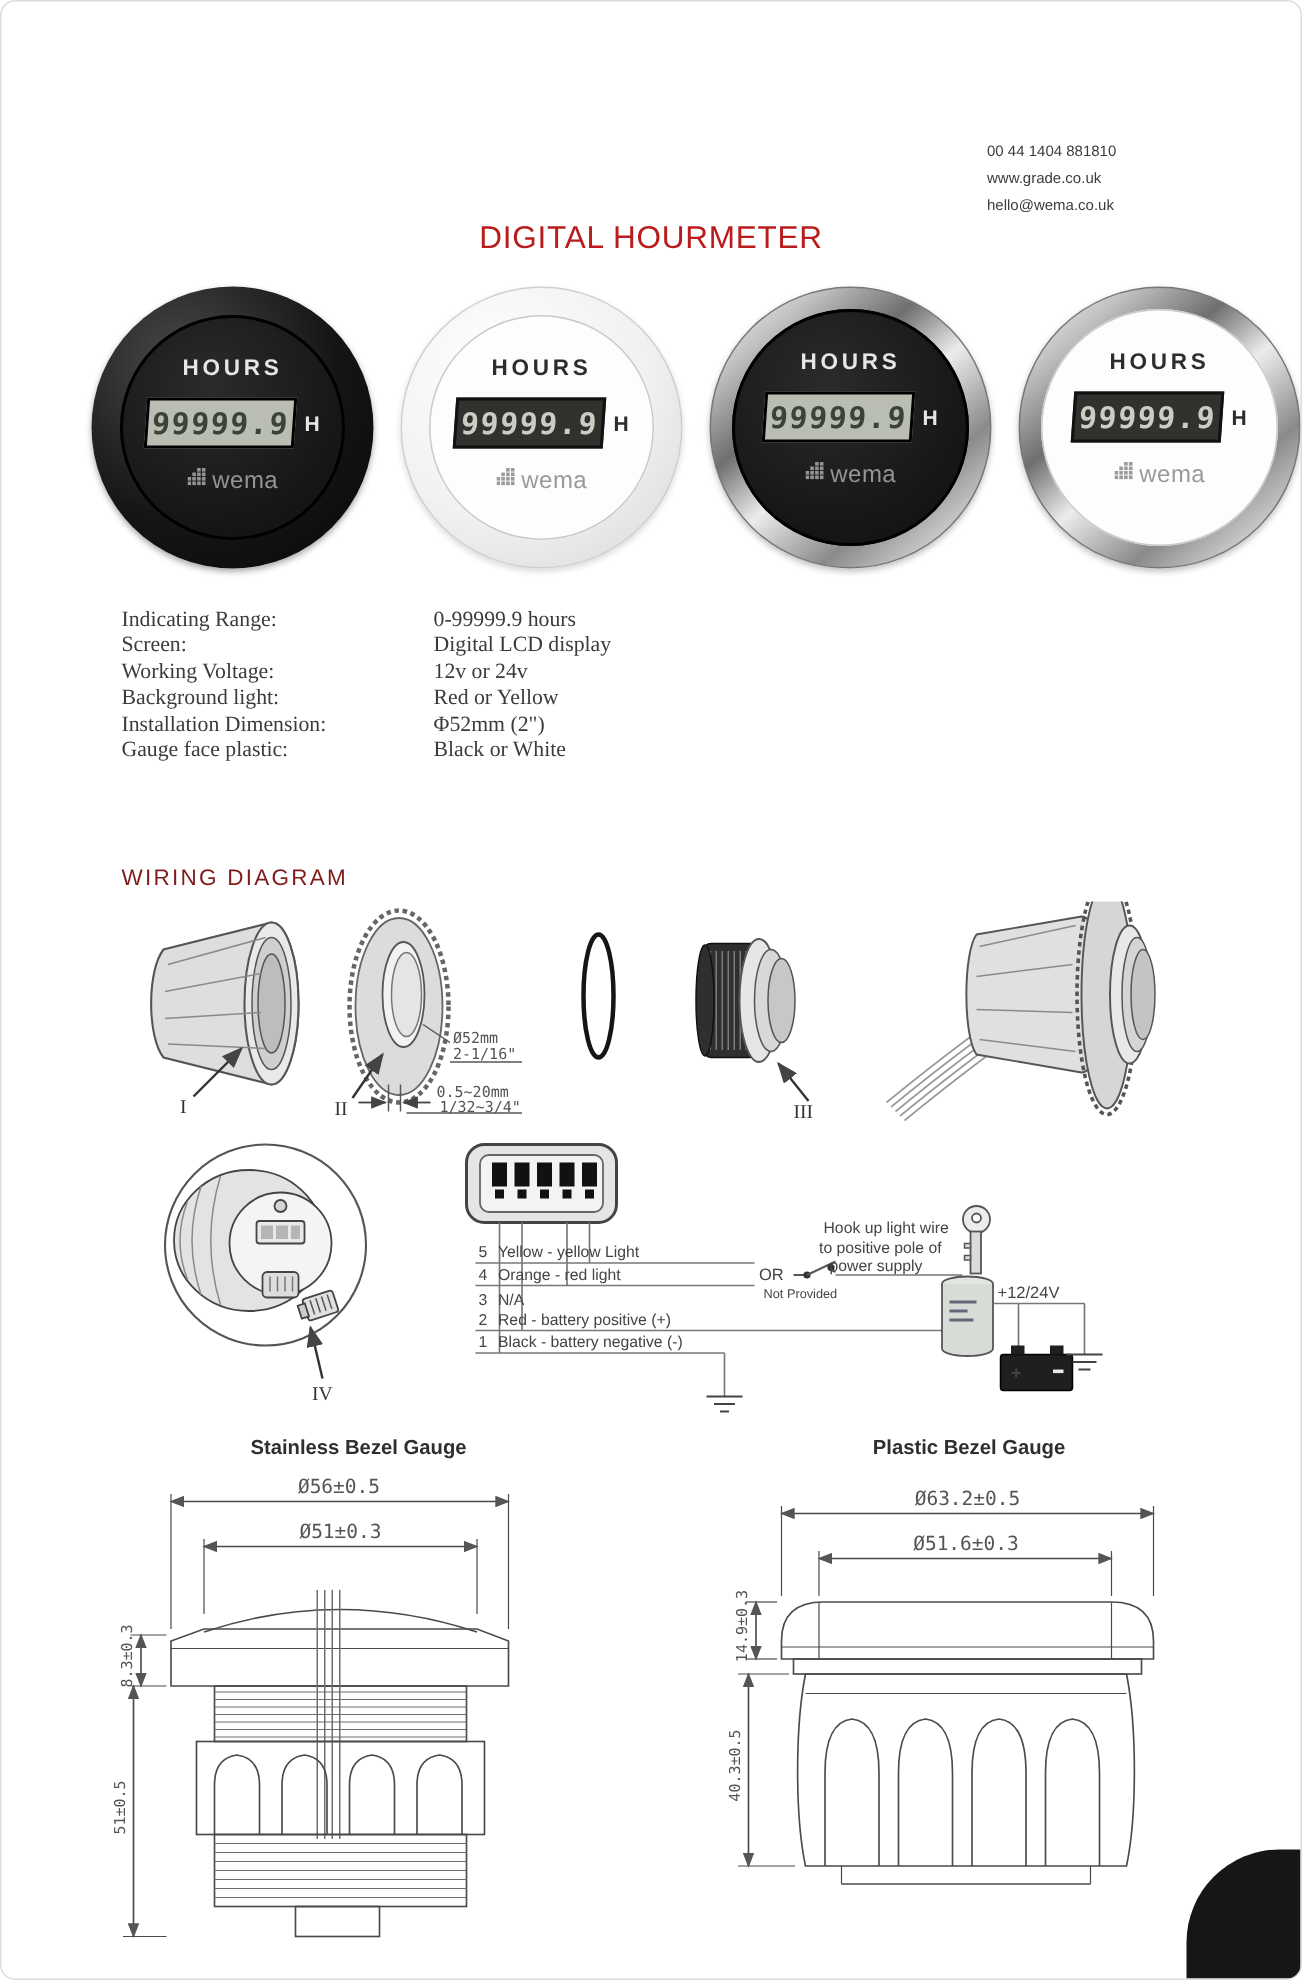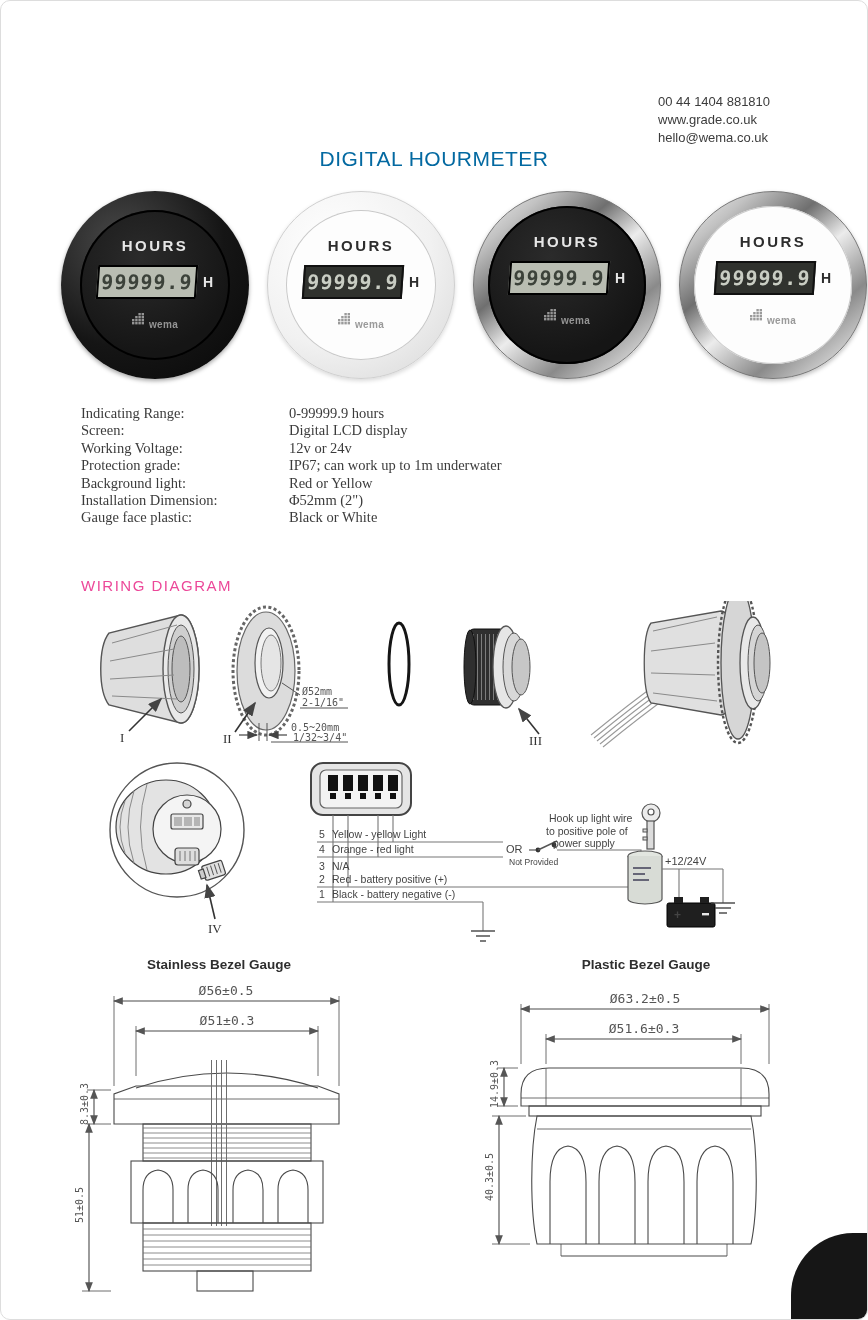--- a/index.html
+++ b/index.html
@@ -1,22 +1,22 @@
 <!DOCTYPE html>
 <html><head>
 <meta charset="utf-8">
 <style>
   html,body{margin:0;padding:0;background:#fff;}
   .page{position:relative;width:868px;height:1320px;background:#fff;overflow:hidden;
         font-family:"Liberation Sans",sans-serif;color:#3b3b3b;
         border:1px solid #ddd;border-radius:10px;box-sizing:border-box;}
   
-  .contact{position:absolute;left:657px;top:92px;font-size:13px;line-height:18px;color:#3c3c3c;}
+  .contact{position:absolute;left:657px;top:92px;font-size:10px;line-height:18px;color:#3c3c3c;}
   .doc-title{position:absolute;left:0;right:0;top:146px;text-align:center;font-size:21px;
-             letter-spacing:.5px;color:#0369a1;}
+             letter-spacing:.5px;color:#b91c1c;}
   
   .gauges-row{position:absolute;left:60px;top:190px;display:flex;gap:18px;}
   .gauge{width:188px;height:188px;border-radius:50%;display:flex;align-items:center;justify-content:center;}
   .bezel-black{background:radial-gradient(circle at 32% 28%,#4a4a4a,#151515 55%,#0c0c0c 85%);box-shadow:0 2px 4px rgba(0,0,0,.35);}
   .bezel-white{background:radial-gradient(circle at 35% 30%,#ffffff,#f1f1f1 55%,#d9d9d9 95%);border:1px solid #cfcfcf;box-sizing:border-box;box-shadow:0 2px 4px rgba(0,0,0,.15);}
   .bezel-steel{background:linear-gradient(140deg,#fafafa 0%,#c2c2c2 18%,#6f6f6f 36%,#ececec 52%,#8a8a8a 72%,#dcdcdc 90%,#9a9a9a 100%);border:1px solid #777;box-sizing:border-box;box-shadow:0 2px 4px rgba(0,0,0,.25);}
   .face{border-radius:50%;display:flex;flex-direction:column;align-items:center;}
   .bezel-black .face,.bezel-white .face{width:150px;height:150px;}
   .bezel-steel .face{width:158px;height:158px;}
   .face-dark{background:radial-gradient(circle at 40% 32%,#2b2b2b,#151515 70%);box-shadow:inset 0 0 0 2px #000;}
@@ -29,28 +29,28 @@
        font-family:"DejaVu Sans Mono",monospace;font-weight:bold;font-size:20px;
        letter-spacing:1px;transform:skewX(-4deg);}
   .face-dark .lcd{background:#b9bdb2;color:#3c423a;border:2px solid #000;}
   .face-light .lcd{background:#30322e;color:#c9cdc3;border:2px solid #111;}
   .unit{margin-left:6px;font-size:14px;font-weight:bold;}
   .face-dark .unit{color:#e6e6e6;}
   .face-light .unit{color:#2d2d2d;}
   .brand{margin-top:13px;display:flex;align-items:flex-end;}
   .face-dark .brand{color:#949494;}
   .face-light .brand{color:#9a9a9a;}
-  .brand-text{font-size:10px;font-weight:bold;letter-spacing:.3px;}
+  .brand-text{font-size:16px;font-weight:normal;letter-spacing:.3px;}
   .brand-icon{margin-right:2px;display:inline-block;}
   
   .specs{position:absolute;left:80px;top:404px;width:720px;font-size:14.5px;line-height:17.4px;color:#3b3b3b;font-family:Liberation Serif, serif;}
   .spec-row{display:flex;}
   .spec-label{width:208px;}
   
-  .wiring-heading{position:absolute;left:80px;top:576px;font-size:15px;letter-spacing:1.5px;color:#ec4899;}
+  .wiring-heading{position:absolute;left:80px;top:576px;font-size:15px;letter-spacing:1.5px;color:#7f1d1d;}
   .svg-abs{position:absolute;left:0;}
   .draw-title{position:absolute;top:956px;width:300px;text-align:center;font-size:13.5px;font-weight:bold;color:#2f2f2f;}
   .corner{position:absolute;right:0;bottom:0;width:76px;height:86px;background:#161616;border-top-left-radius:62px;}
   svg text{font-family:"Liberation Sans",sans-serif;fill:#444;}
   svg .dim{font-family:"DejaVu Sans Mono",monospace;fill:#555;}
   svg .roman{font-family:"Liberation Serif",serif;fill:#333;}
 </style>
 </head>
 <body>
 
@@ -190,24 +190,20 @@
       </div>
     <div class="spec-row">
         <div class="spec-label">Screen:</div>
         <div class="spec-value">Digital LCD display</div>
       </div>
     <div class="spec-row">
         <div class="spec-label">Working Voltage:</div>
         <div class="spec-value">12v or 24v</div>
       </div>
     <div class="spec-row">
-        <div class="spec-label">Protection grade:</div>
-        <div class="spec-value">IP67; can work up to 1m underwater</div>
-      </div>
-    <div class="spec-row">
         <div class="spec-label">Background light:</div>
         <div class="spec-value">Red or Yellow</div>
       </div>
     <div class="spec-row">
         <div class="spec-label">Installation Dimension:</div>
         <div class="spec-value">Φ52mm (2")</div>
       </div>
     <div class="spec-row">
         <div class="spec-label">Gauge face plastic:</div>
         <div class="spec-value">Black or White</div>
@@ -387,21 +383,21 @@
       <rect x="701" y="312" width="7" height="2.4" fill="#e8e8e8"></rect>
     </g>
     <text x="673" y="318" font-size="12" fill="#ffffff" font-weight="bold">+</text>
     <g stroke="#444" stroke-width="1.4">
       <line x1="710" y1="302" x2="734" y2="302"></line>
         <line x1="714" y1="307" x2="730" y2="307"></line>
         <line x1="718" y1="312" x2="726" y2="312"></line>
     </g>
   </svg>
 
-  <div class="draw-title" style="left:68px;">Stainless Bezel Gauge</div>
+  <div class="draw-title" style="left:88px;">Stainless Bezel Gauge</div>
   <div class="draw-title" style="left:495px;">Plastic Bezel Gauge</div>
 
   <svg class="svg-abs" style="top:975px;" width="868" height="345" viewBox="0 0 868 345">
     <defs>
       <marker id="ah2" markerWidth="9" markerHeight="7" refX="8" refY="3.5" orient="auto">
         <path d="M0,0 L9,3.5 L0,7 Z" fill="#555"></path>
       </marker>
       <marker id="ah3" markerWidth="9" markerHeight="7" refX="1" refY="3.5" orient="auto">
         <path d="M9,0 L0,3.5 L9,7 Z" fill="#555"></path>
       </marker>

